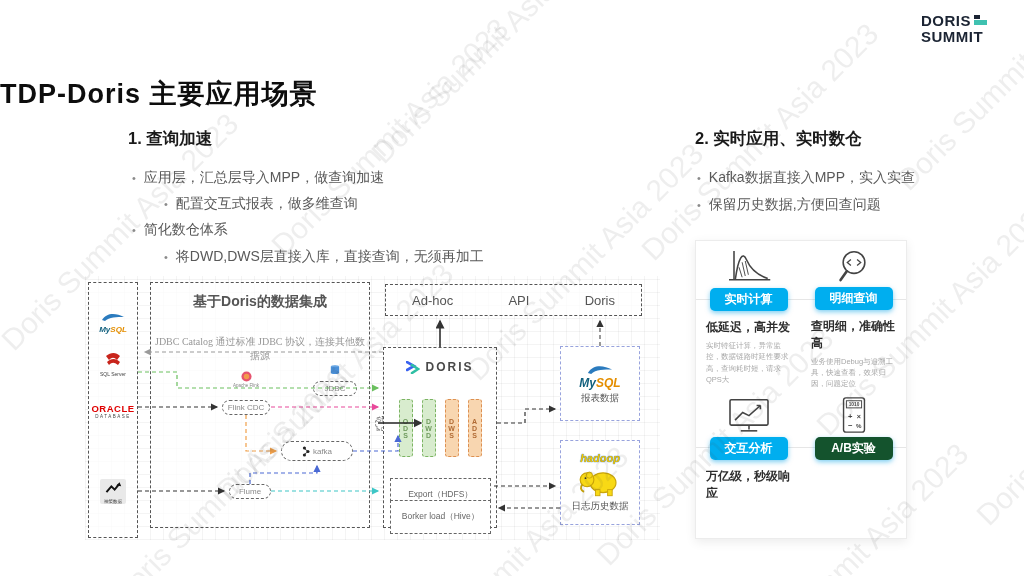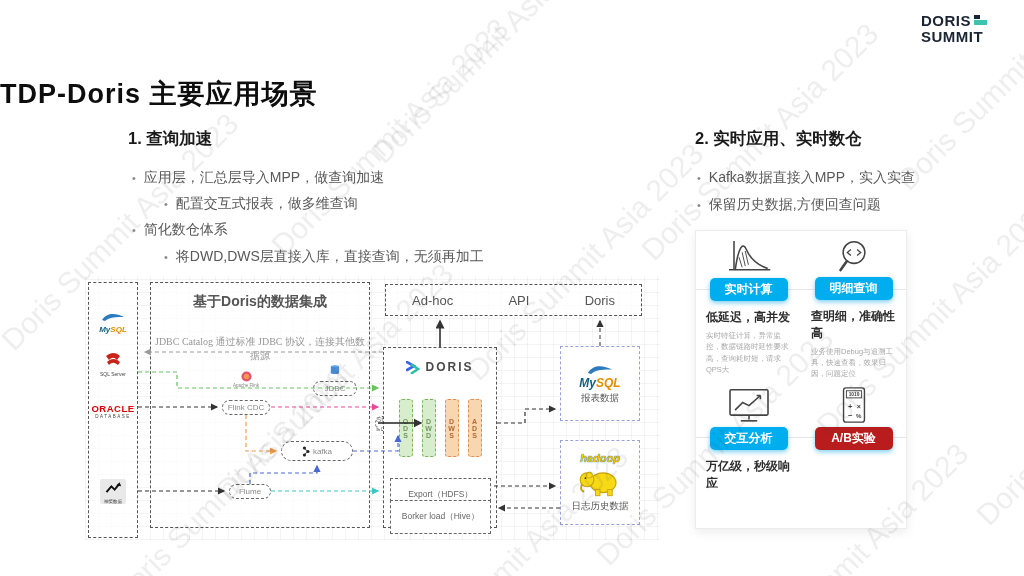--- a/index.html
+++ b/index.html
@@ -58,21 +58,21 @@
   .mysql-word .my{color:#11607e;} .mysql-word .sql{color:#e48e00;}
   .hadoop-word{font-size:11px;font-weight:bold;font-style:italic;color:#f2c500;
                text-shadow:0 0 1px #2a75bb,0 0 1px #2a75bb;}
   .oracle-word{font-size:9.5px;font-weight:bold;color:#e00000;letter-spacing:.5px;}
   .oracle-sub{font-size:4.5px;letter-spacing:1.5px;color:#444;}
   .sqlsrv-label{font-size:5px;color:#444;}
   .sensors-chip{display:inline-block;background:#e9e9e9;border-radius:2px;padding:2px 4px 0;}
   .sensors-label{font-size:4.5px;color:#333;display:block;}
   .flows{position:absolute;left:0;top:0;z-index:3;}
   
-  .card{position:absolute;left:695px;top:230px;width:210px;height:297px;background:#fff;
+  .card{position:absolute;left:695px;top:240px;width:210px;height:297px;background:#fff;
         border:1px solid #ececec;box-shadow:0 3px 10px rgba(0,0,0,.08);z-index:4;
         display:grid;grid-template-columns:1fr 1fr;grid-template-rows:1fr 1fr;}
   .rule{position:absolute;left:0;right:0;height:1px;background:#e6e6e6;z-index:0;}
   .cell{position:relative;display:flex;flex-direction:column;align-items:center;
         padding-top:4px;box-sizing:border-box;overflow:hidden;}
   .cell .ic{height:38px;margin-top:2px;}
   .btn{position:relative;z-index:2;margin-top:3px;width:78px;height:23px;border-radius:5px;
        background:#00aeef;color:#fff;font-size:12px;font-weight:bold;display:flex;
        align-items:center;justify-content:center;box-shadow:0 2px 5px rgba(0,160,230,.5);}
   .headline{align-self:flex-start;margin:8px 0 0 10px;font-size:12px;font-weight:bold;color:#2e2e2e;}
@@ -327,21 +327,21 @@
     <div class="cell">
       <svg class="ic" width="32" height="40" viewBox="0 0 60 80">
         <rect x="8" y="4" width="44" height="72" rx="5" fill="none" stroke="#444" stroke-width="3"></rect>
         <rect x="14" y="10" width="32" height="15" fill="none" stroke="#444" stroke-width="2"></rect>
         <text x="30" y="22" font-size="10" font-weight="bold" fill="#444" text-anchor="middle">1010</text>
         <text x="22" y="48" font-size="16" font-weight="bold" fill="#444" text-anchor="middle">+</text>
         <text x="40" y="48" font-size="15" font-weight="bold" fill="#444" text-anchor="middle">×</text>
         <text x="22" y="68" font-size="16" font-weight="bold" fill="#444" text-anchor="middle">−</text>
         <text x="40" y="68" font-size="13" font-weight="bold" fill="#444" text-anchor="middle">%</text>
       </svg>
-      <div class="btn" style="background: #b91c1c;">A/B实验</div>
+      <div class="btn" style="background: #14532d;">A/B实验</div>
     </div>
   </div>
 
 <span class="wm" style="left: -40px; top: 215px;">Doris Summit Asia 2023</span>
     <span class="wm" style="left: 70px; top: 470px;">Doris Summit Asia 2023</span>
     <span class="wm" style="left: 230px; top: 120px;">Doris Summit Asia 2023</span>
     <span class="wm" style="left: 175px; top: 365px;">Doris Summit Asia 2023</span>
     <span class="wm" style="left: 350px; top: 548px;">Doris Summit Asia 2023</span>
     <span class="wm" style="left: 425px; top: 245px;">Doris Summit Asia 2023</span>
     <span class="wm" style="left: 330px; top: 28px;">Doris Summit Asia 2023</span>

